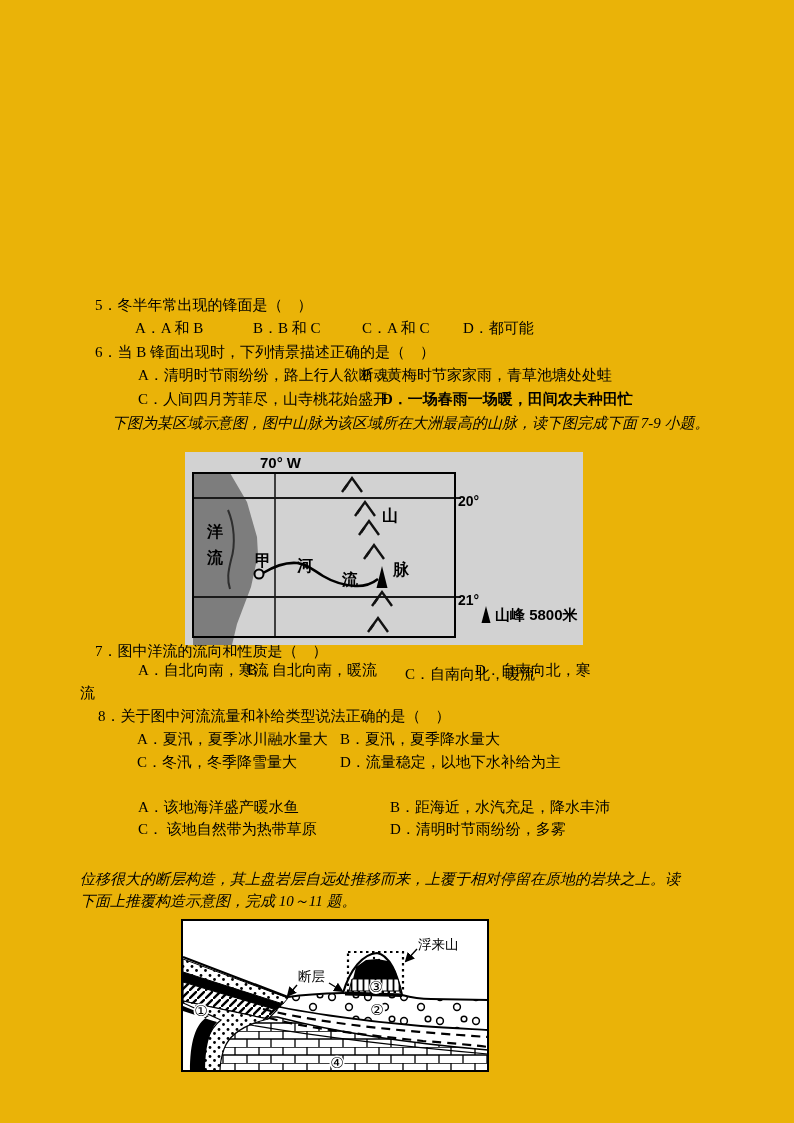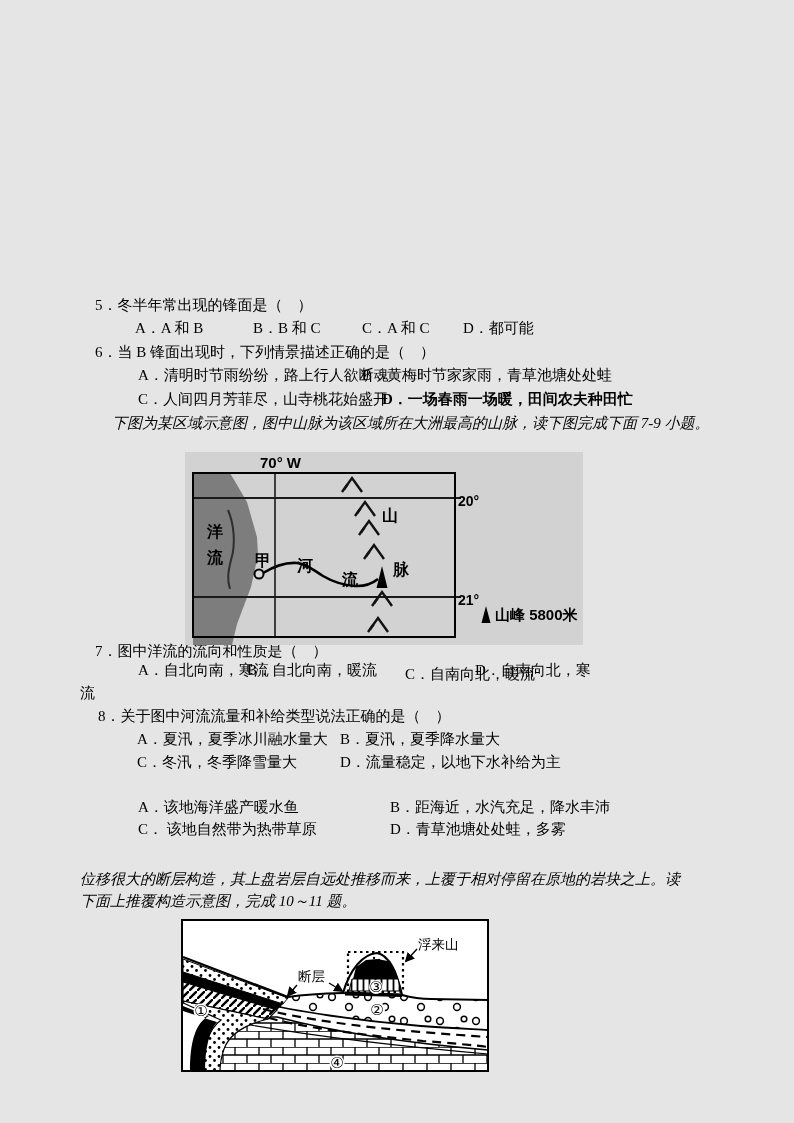--- a/index.html
+++ b/index.html
@@ -1,16 +1,16 @@
 <!DOCTYPE html>
 <html><head>
 <meta charset="utf-8">
 <style>
   html,body{margin:0;padding:0;background:#fff;}
-  .page{position:relative;width:794px;height:1123px;background:#e5e5e5;overflow:hidden;
+  .page{position:relative;width:794px;height:1123px;background:#eab308;overflow:hidden;
         font-family:"Liberation Serif","DejaVu Serif",serif;color:#000;}
   .tl{position:absolute;font-size:15px;line-height:18px;white-space:pre;}
   .ital{font-style:italic;}
   .mapwrap{position:absolute;left:185px;top:452px;width:398px;height:193px;z-index:2;}
   .geowrap{position:absolute;left:181px;top:919px;width:308px;height:153px;z-index:2;}
   .qline{z-index:1;}
   svg text{font-family:"Liberation Sans","DejaVu Sans",sans-serif;}
 </style>
 </head>
 <body>
@@ -102,21 +102,21 @@
 
   <div class="tl" style="left:98px;top:707px;">8．关于图中河流流量和补给类型说法正确的是（　）</div>
   <div class="tl" style="left:137px;top:730px;">A．夏汛，夏季冰川融水量大</div>
   <div class="tl" style="left:340px;top:730px;">B．夏汛，夏季降水量大</div>
   <div class="tl" style="left:137px;top:753px;">C．冬汛，冬季降雪量大</div>
   <div class="tl" style="left:340px;top:753px;">D．流量稳定，以地下水补给为主</div>
 
   <div class="tl" style="left:138px;top:798px;">A．该地海洋盛产暖水鱼</div>
   <div class="tl" style="left:390px;top:798px;">B．距海近，水汽充足，降水丰沛</div>
   <div class="tl" style="left:138px;top:820px;">C． 该地自然带为热带草原</div>
-  <div class="tl" style="left:390px;top:820px;">D．青草池塘处处蛙，多雾</div>
+  <div class="tl" style="left:390px;top:820px;">D．清明时节雨纷纷，多雾</div>
 
   <div class="tl ital" style="left:80px;top:870px;">位移很大的断层构造，其上盘岩层自远处推移而来，上覆于相对停留在原地的岩块之上。读</div>
   <div class="tl ital" style="left:80px;top:892px;">下面上推覆构造示意图，完成 10～11 题。</div>
 
   <div class="geowrap">
     <svg width="308" height="153" viewBox="0 0 308 153">
       <defs>
         <pattern id="pat-dots" width="9" height="9" patternUnits="userSpaceOnUse">
           <rect width="9" height="9" fill="#fff"></rect>
           <circle cx="2" cy="2.5" r="1.4" fill="#000"></circle>

